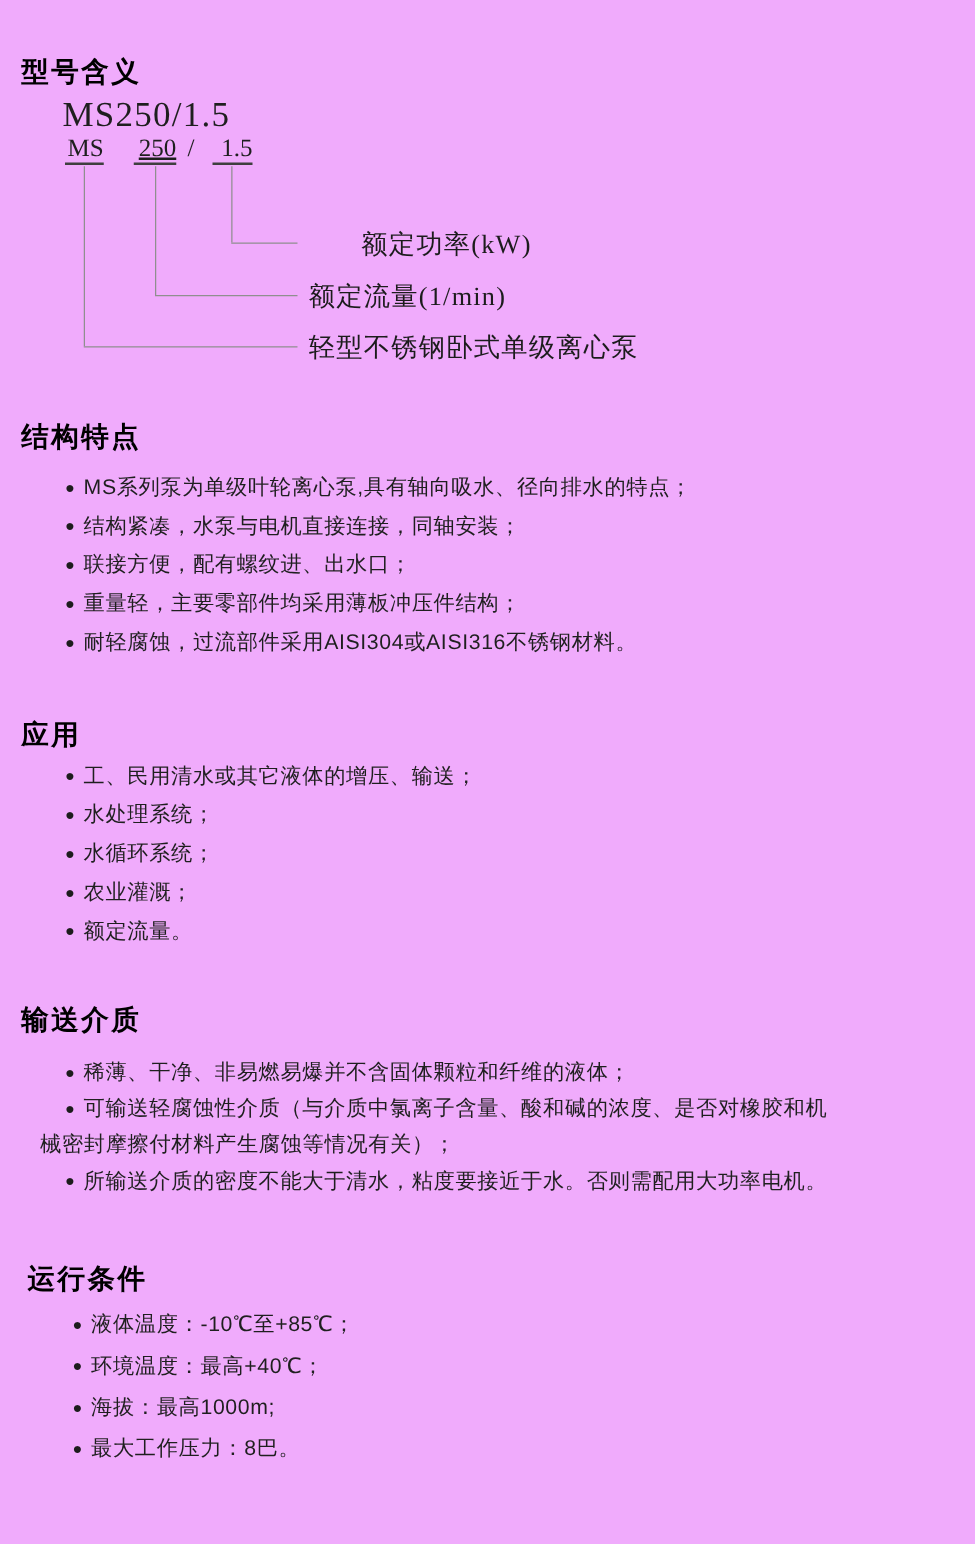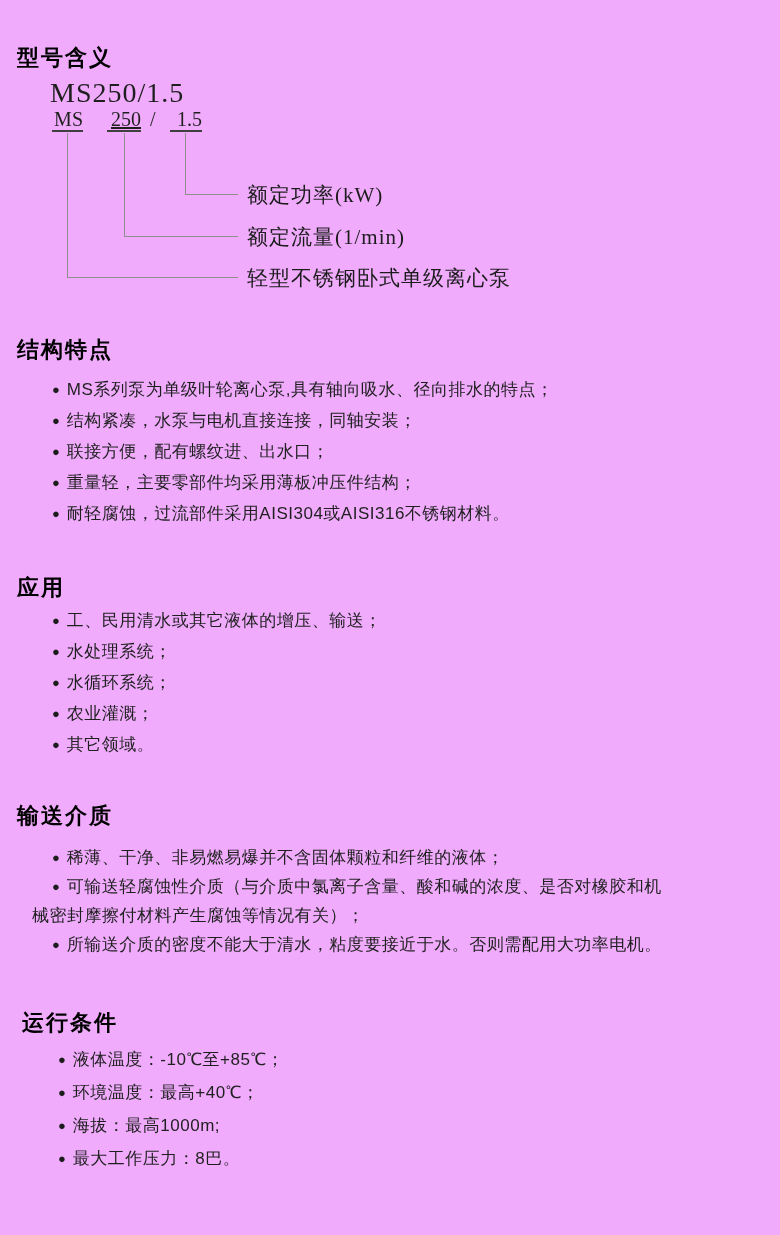--- a/index.html
+++ b/index.html
@@ -59,21 +59,21 @@
   <span class="model-part" style="left:170px;width:32px;">1.5</span>
 
   <div class="vline" style="left:67px;height:144px;"></div>
   <div class="vline" style="left:124px;height:103px;"></div>
   <div class="vline" style="left:185px;height:61px;"></div>
 
   <div class="hline" style="top:194px;left:185px;width:53px;"></div>
   <div class="hline" style="top:236px;left:124px;width:114px;"></div>
   <div class="hline" style="top:277px;left:67px;width:171px;"></div>
 
-  <div class="diagram-label" style="top:183px;">额定功率(kW)</div>
+  <div class="diagram-label" style="top:183px;margin-left:42px;">额定功率(kW)</div>
   <div class="diagram-label" style="top:225px;text-align:right;">额定流量(1/min)</div>
   <div class="diagram-label" style="top:266px;text-align:right;">轻型不锈钢卧式单级离心泵</div>
 
   <div class="sec-heading" style="left:17px;top:339px;">结构特点</div>
   <div class="list list-structure" style="left:52px;top:374px;">
     <div class="li">
       <span class="dot">●</span>
       <span class="txt">MS系列泵为单级叶轮离心泵,具有轴向吸水、径向排水的特点；</span>
     </div>
     <div class="li">
@@ -107,21 +107,21 @@
     <div class="li">
       <span class="dot">●</span>
       <span class="txt">水循环系统；</span>
     </div>
     <div class="li">
       <span class="dot">●</span>
       <span class="txt">农业灌溉；</span>
     </div>
     <div class="li">
       <span class="dot">●</span>
-      <span class="txt">其它领域。</span>
+      <span class="txt">额定流量。</span>
     </div>
   </div>
 
   <div class="sec-heading" style="left:17px;top:807px;font-family:Liberation Mono, monospace;">输送介质</div>
   <div class="list list-medium" style="left:52px;top:843px;">
     <div class="li">
       <span class="dot">●</span>
       <span class="txt">稀薄、干净、非易燃易爆并不含固体颗粒和纤维的液体；</span>
     </div>
     <div class="li">

